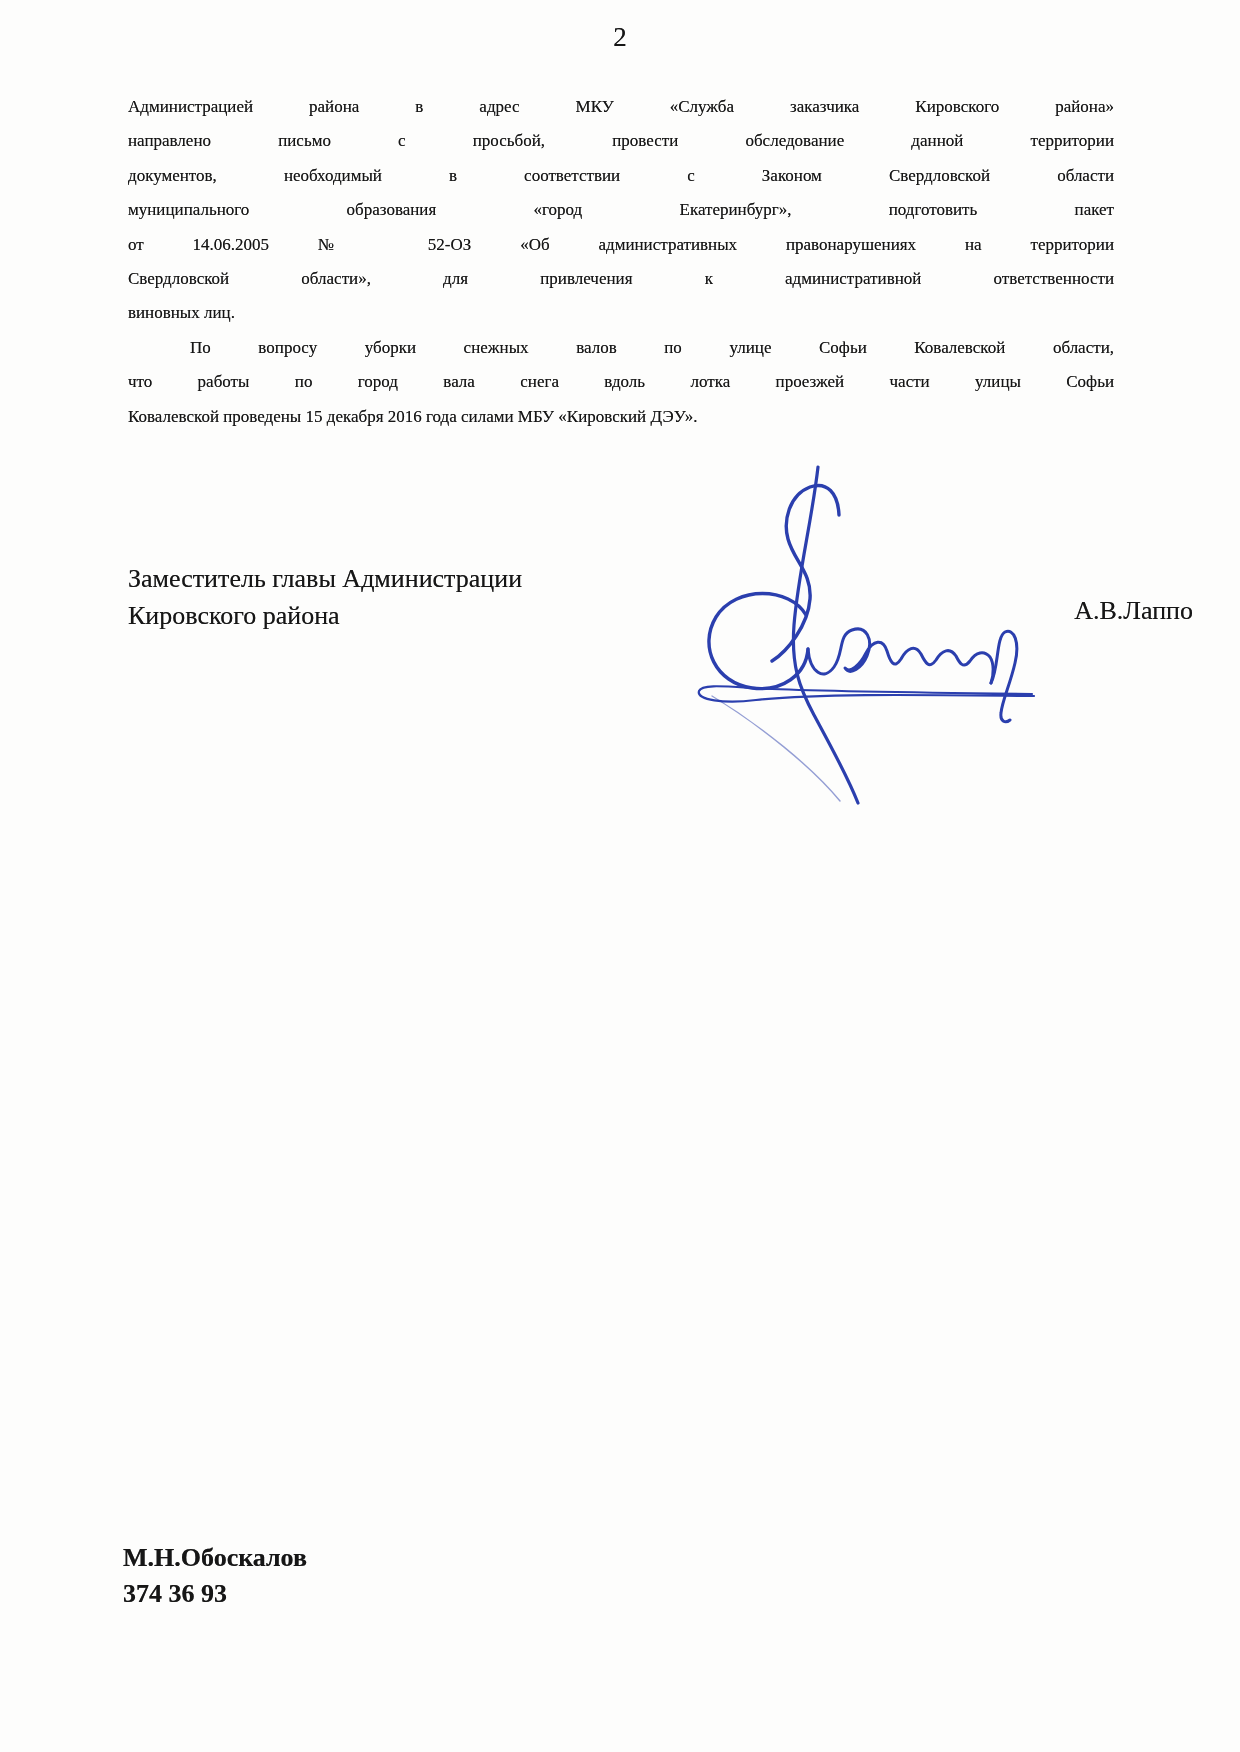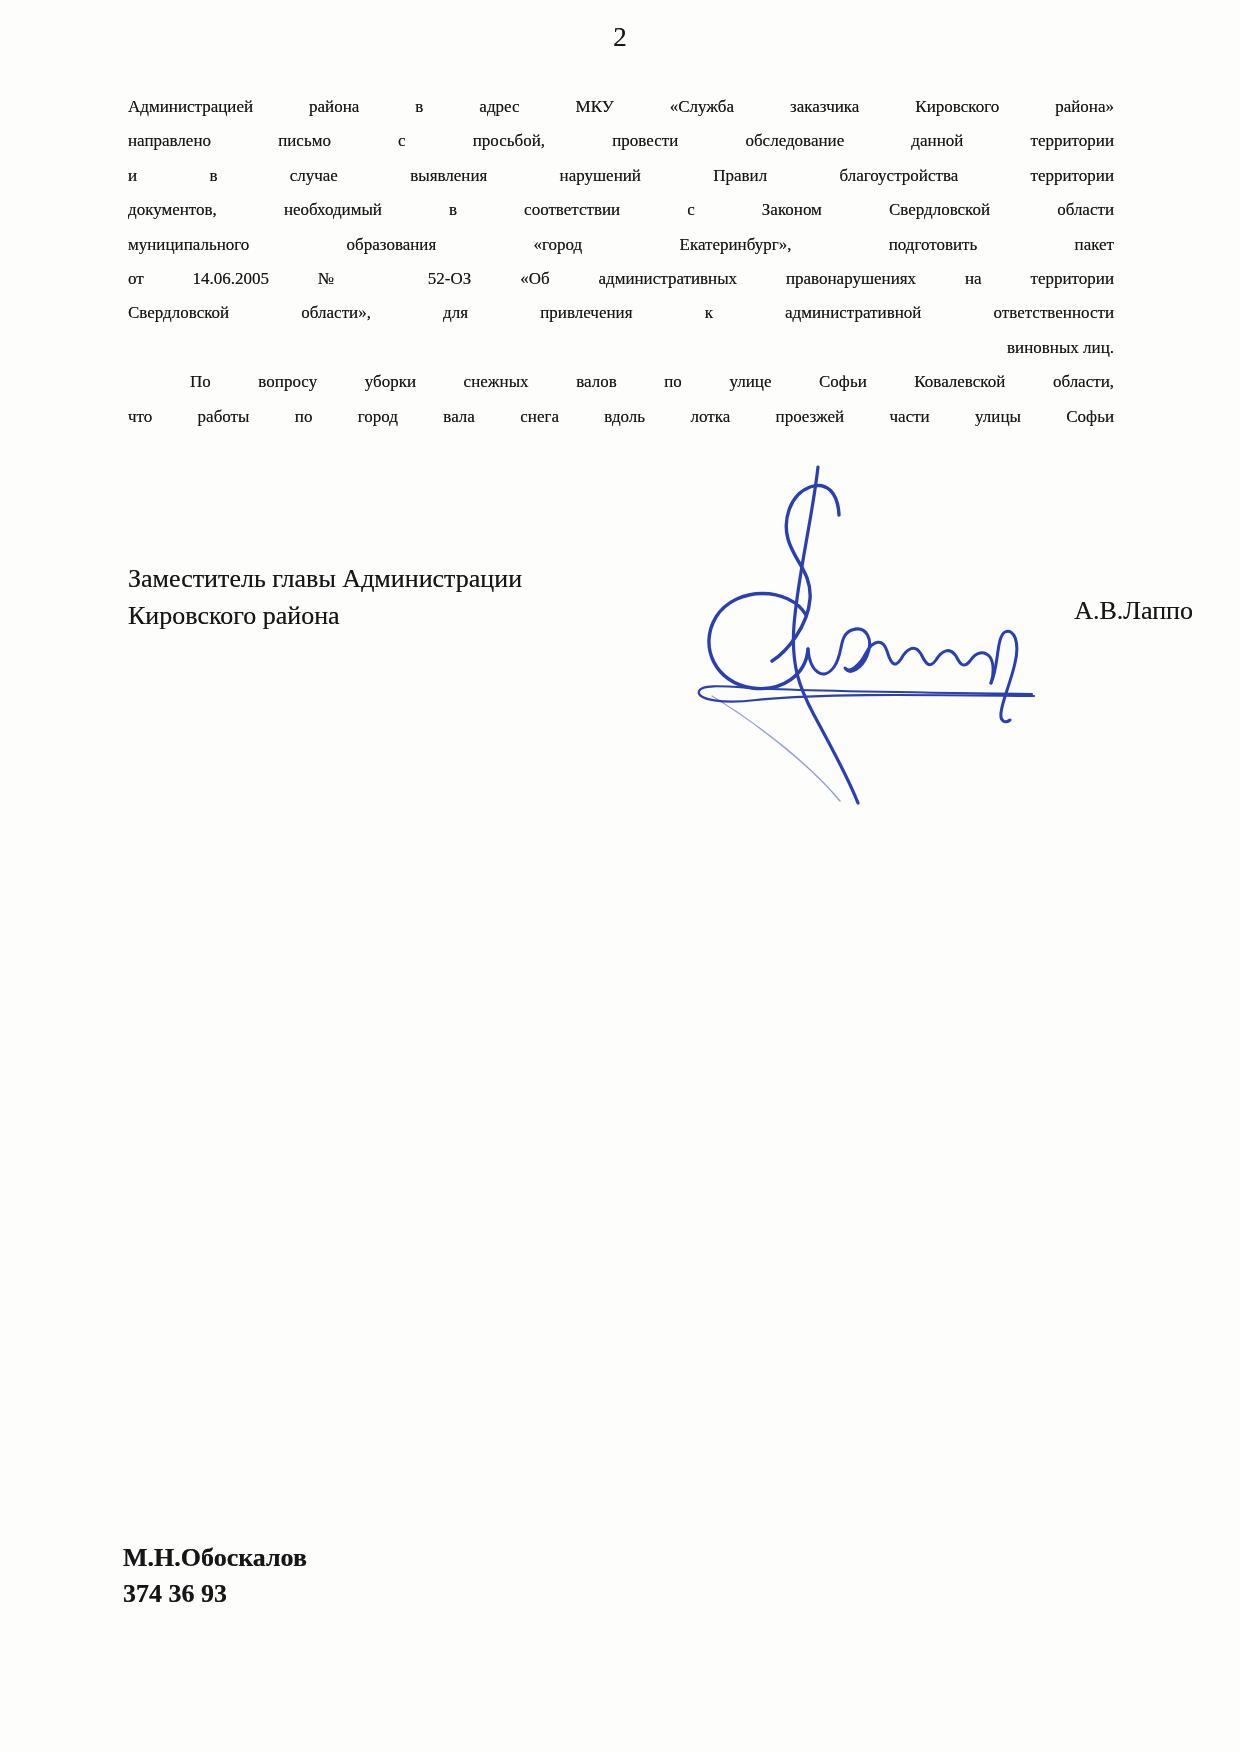--- a/index.html
+++ b/index.html
@@ -16,21 +16,21 @@
   .page-number{
     position:absolute;top:22px;left:0;width:100%;
     text-align:center;font-size:27px;
   }
   .textblock{
     position:absolute;left:128px;top:90px;width:986px;
     font-size:17px;line-height:34.4px;
   }
   .tline{ white-space:normal; }
   .jline{ text-align:justify; text-align-last:justify; text-justify:inter-word; }
-  .lline{ text-align:right; }
+  .lline{ text-align:left; }
   .indent{ text-indent:62px; }
   .signoff{
     position:absolute;left:128px;top:560px;
     font-size:26px;line-height:37px;
   }
   .signer-name{
     position:absolute;top:596px;right:47px;
     font-size:26px;
   }
   .signature-wrap{
@@ -49,28 +49,28 @@
 </head>
 <body>
 
 <div class="page">
 
   <div class="page-number scan-text">2</div>
 
   <div class="textblock scan-text">
     <div class="tline jline">Администрацией района в адрес МКУ «Служба заказчика Кировского района»</div>
     <div class="tline jline">направлено письмо с просьбой, провести обследование данной территории</div>
-    <div class="tline jline">и в случае выявления нарушений Правил благоустройства территории</div>
     <div class="tline jline">документов, необходимый в соответствии с Законом Свердловской области</div>
     <div class="tline jline">муниципального образования «город Екатеринбург», подготовить пакет</div>
     <div class="tline jline">от 14.06.2005 № 52-ОЗ «Об административных правонарушениях на территории</div>
     <div class="tline jline">Свердловской области», для привлечения к административной ответственности</div>
     <div class="tline lline">виновных лиц.</div>
     <div class="tline jline indent">По вопросу уборки снежных валов по улице Софьи Ковалевской области,</div>
     <div class="tline jline">что работы по город вала снега вдоль лотка проезжей части улицы Софьи</div>
+    <div class="tline lline">Ковалевской проведены 15 декабря 2016 года силами МБУ «Кировский ДЭУ».</div>
   </div>
 
   <div class="signoff scan-text">
     <div>Заместитель главы Администрации</div>
     <div>Кировского района</div>
   </div>
 
   <div class="signature-wrap">
     <svg width="440" height="390" viewBox="0 0 440 390" xmlns="http://www.w3.org/2000/svg">
       <g fill="none" stroke="#2b3fae" stroke-linecap="round" stroke-linejoin="round">

